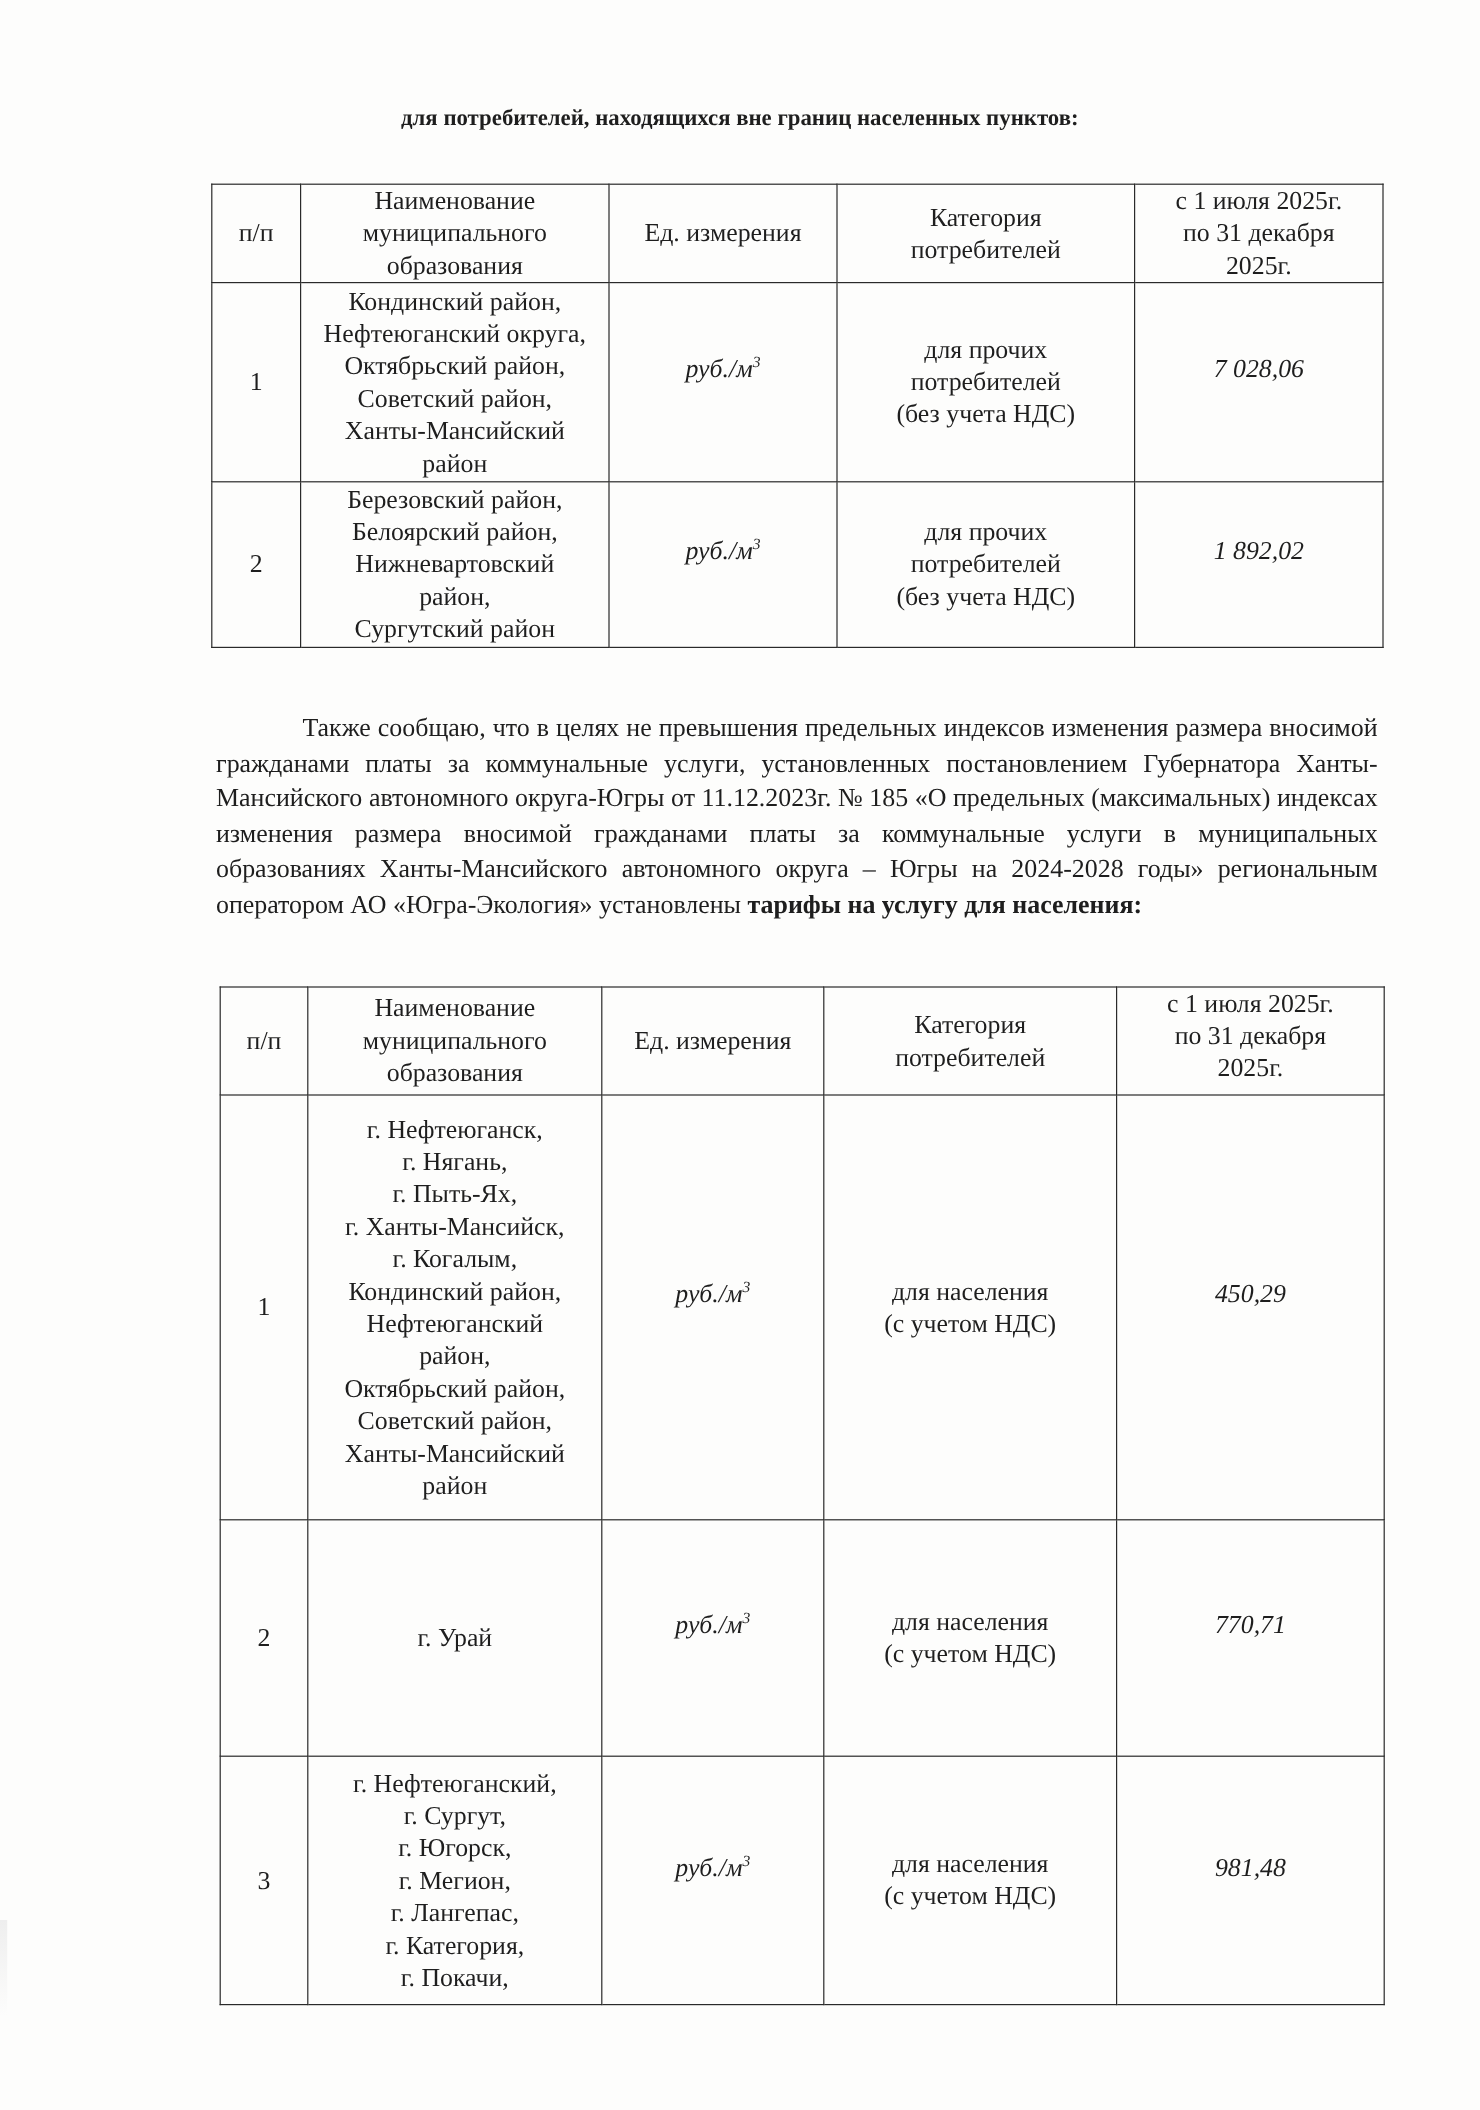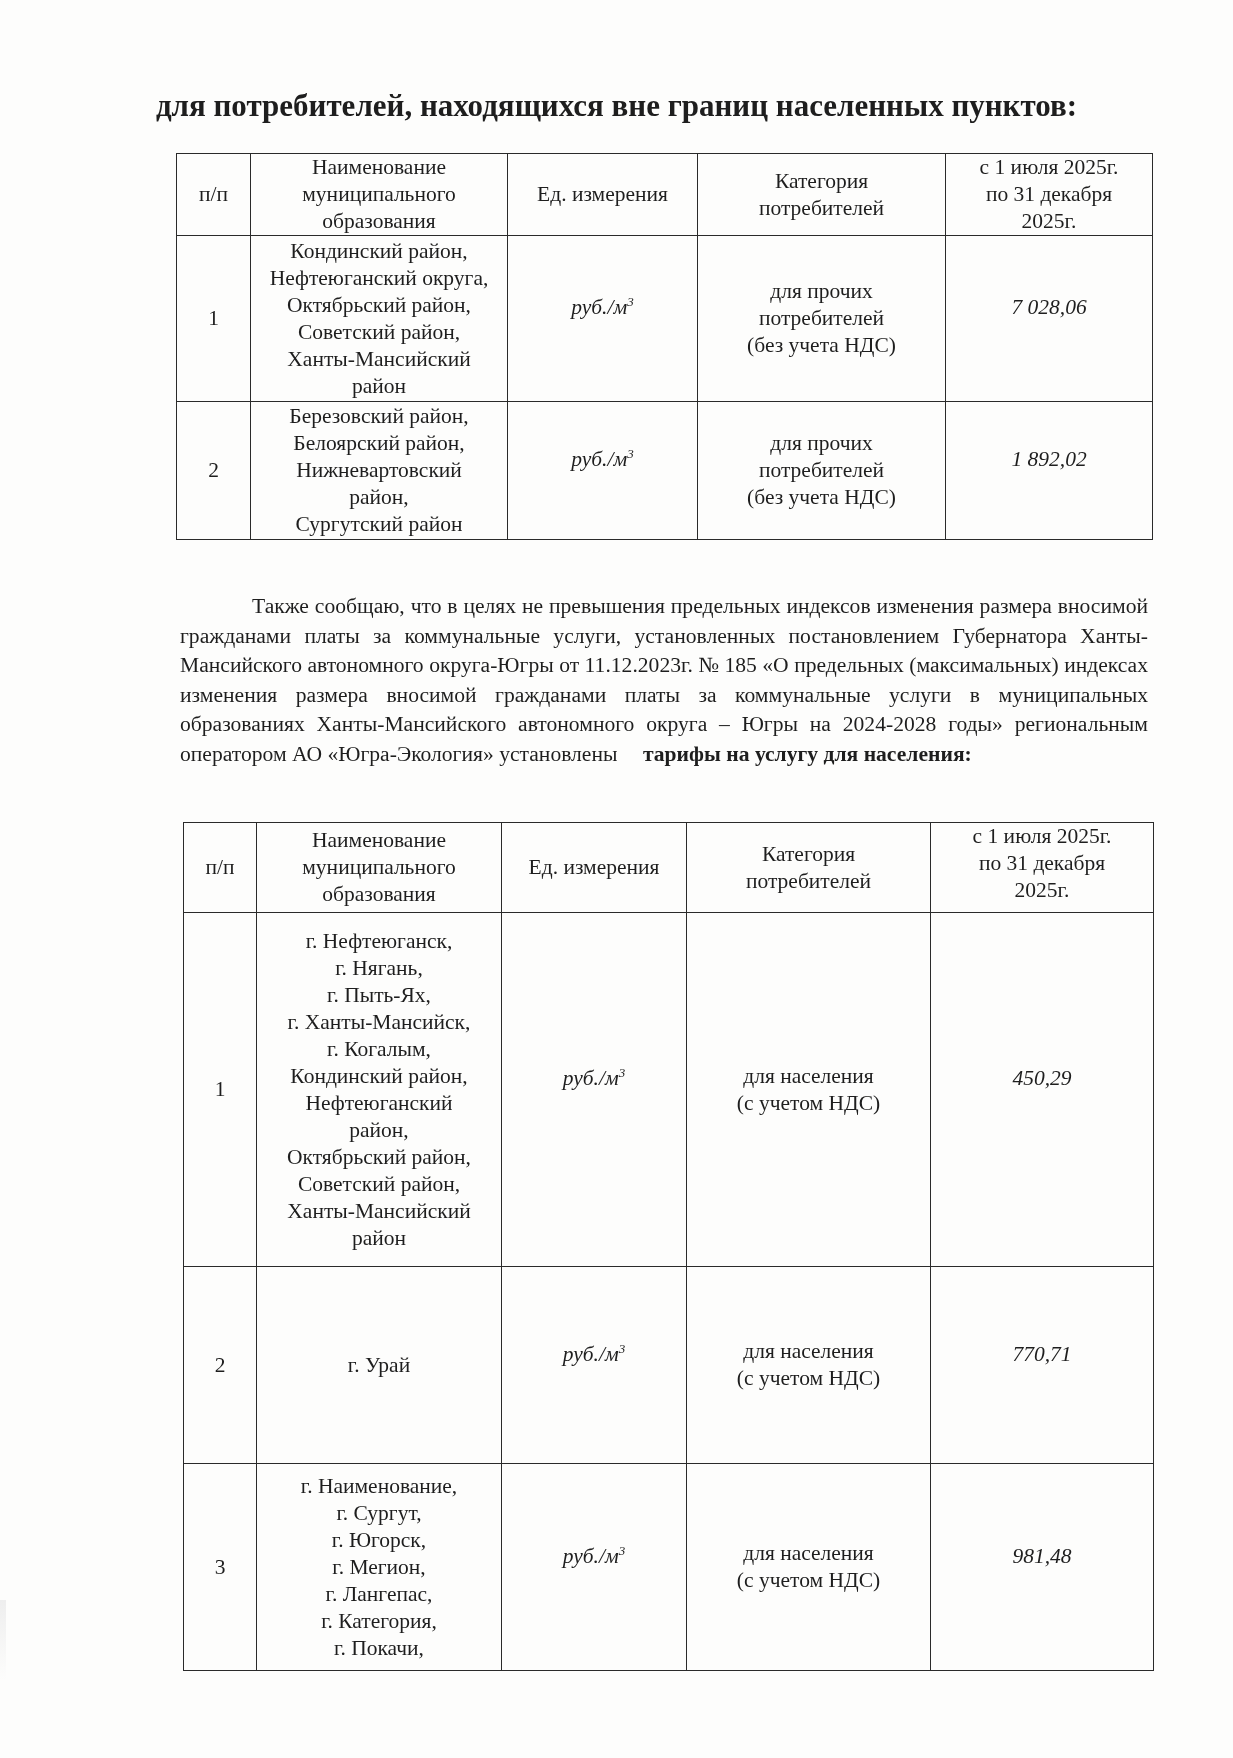--- a/index.html
+++ b/index.html
@@ -8,21 +8,21 @@
     background: #fdfdfc;
     position: relative;
     overflow: hidden;
     font-family: "Liberation Serif", "DejaVu Serif", serif;
     color: #1e1e1e;
   }
   .heading {
     position: absolute; left: 0; top: 88px; width: 1233px;
     text-align: center;
     font-weight: bold;
-    font-size: 31px;
+    font-size: 19px;
     letter-spacing: 0px;
   }
   table.tariff {
     position: absolute;
     border-collapse: collapse;
     table-layout: fixed;
     font-size: 21.5px;
     line-height: 27px;
   }
   table.tariff td {
@@ -35,21 +35,21 @@
   #t2 { left: 183px; top: 822px; width: 970px; }
   .valtop { display:block; margin-top: -22px; font-style: italic; }
   sup { font-size: 13px; line-height: 0; }
   .para {
     position: absolute; left: 180px; top: 592px; width: 968px;
     font-size: 21.6px;
     line-height: 29.5px;
     text-align: justify;
     text-indent: 72px;
   }
-  .para b { font-weight: bold; margin-left: 20px; }
+  .para b { font-weight: bold; }
   .scan-mark {
     position: absolute; left: 0; top: 1600px; width: 6px; height: 80px;
     background: linear-gradient(#eeeeee, #fdfdfc);
   }
 </style>
 </head>
 <body>
 
 <div class="heading">для потребителей, находящихся вне границ населенных пунктов:</div>
 
@@ -172,21 +172,21 @@
       <div>для населения</div>
       <div>(с учетом НДС)</div>
     </td>
     <td>
           <span class="valtop">770,71</span>
         </td>
   </tr>
   <tr style="height:207px">
     <td>3</td>
     <td>
-      <div>г. Наименование,</div>
+      <div>г. Нефтеюганский,</div>
       <div>г. Сургут,</div>
       <div>г. Югорск,</div>
       <div>г. Мегион,</div>
       <div>г. Лангепас,</div>
       <div>г. Категория,</div>
       <div>г. Покачи,</div>
     </td>
     <td>
           <span class="valtop"><span>руб./м</span><sup>3</sup></span>
         </td>

